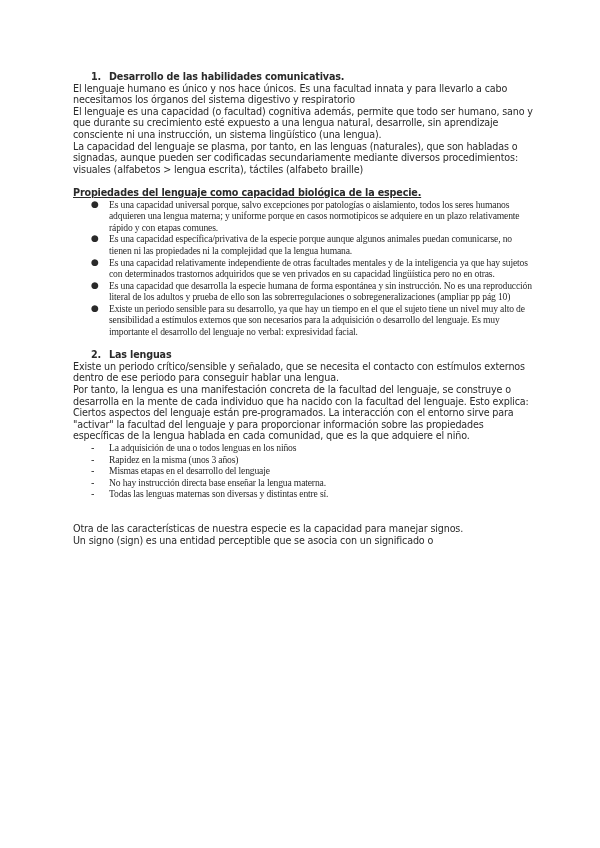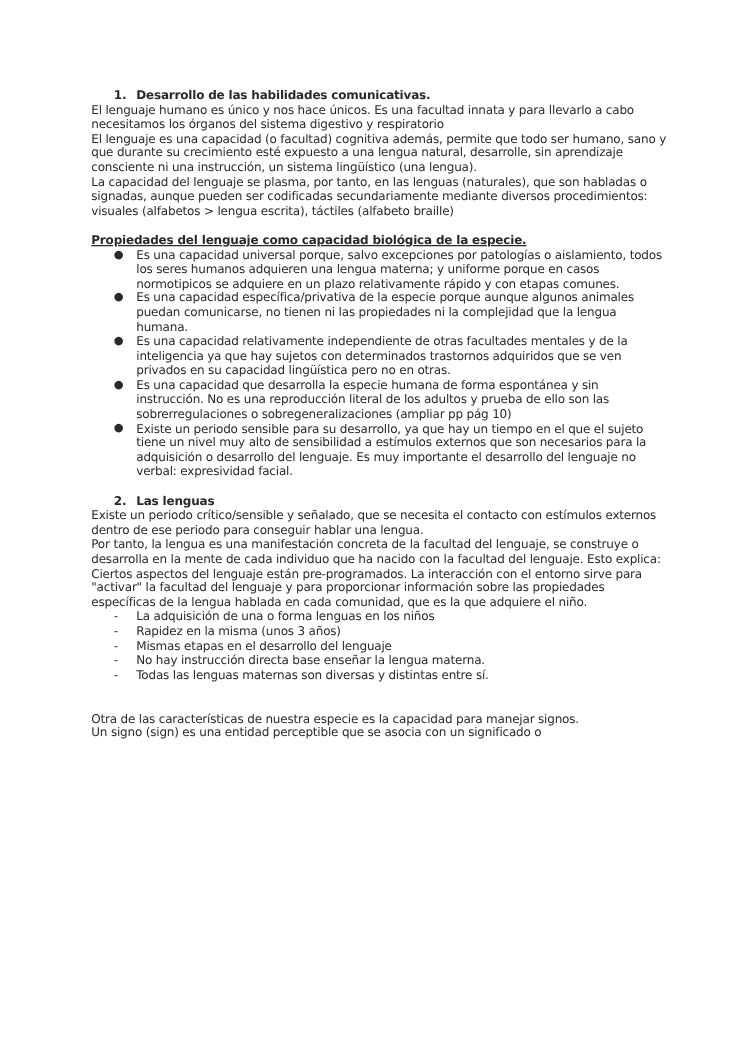--- a/index.html
+++ b/index.html
@@ -57,20 +57,21 @@
       flex: 0 0 36px;
       text-align: left;
       padding-left: 18px;
       box-sizing: border-box;
     }
     ul.bullets li .marker {
       font-size: 9px;
     }
     ul.bullets li .text, ul.dashes li .text {
       flex: 1;
+      font-family: Liberation Serif, serif;
     }
   </style>
 </head>
 <body>
 
 <div class="page">
 
   <div class="heading-num">
     <span class="num">1.</span>
     <span>Desarrollo de las habilidades comunicativas.</span>
@@ -110,21 +111,21 @@
   <div class="heading-num">
     <span class="num">2.</span>
     <span>Las lenguas</span>
   </div>
   <p>Existe un periodo crítico/sensible y señalado, que se necesita el contacto con estímulos externos dentro de ese periodo para conseguir hablar una lengua.</p>
   <p>Por tanto, la lengua es una manifestación concreta de la facultad del lenguaje, se construye o desarrolla en la mente de cada individuo que ha nacido con la facultad del lenguaje. Esto explica:</p>
   <p>Ciertos aspectos del lenguaje están pre-programados. La interacción con el entorno sirve para "activar" la facultad del lenguaje y para proporcionar información sobre las propiedades específicas de la lengua hablada en cada comunidad, que es la que adquiere el niño.</p>
   <ul class="dashes">
     <li>
       <span class="marker">-</span>
-      <span class="text">La adquisición de una o forma lenguas en los niños</span>
+      <span class="text">La adquisición de una o todos lenguas en los niños</span>
     </li>
     <li>
       <span class="marker">-</span>
       <span class="text">Rapidez en la misma (unos 3 años)</span>
     </li>
     <li>
       <span class="marker">-</span>
       <span class="text">Mismas etapas en el desarrollo del lenguaje</span>
     </li>
     <li>

